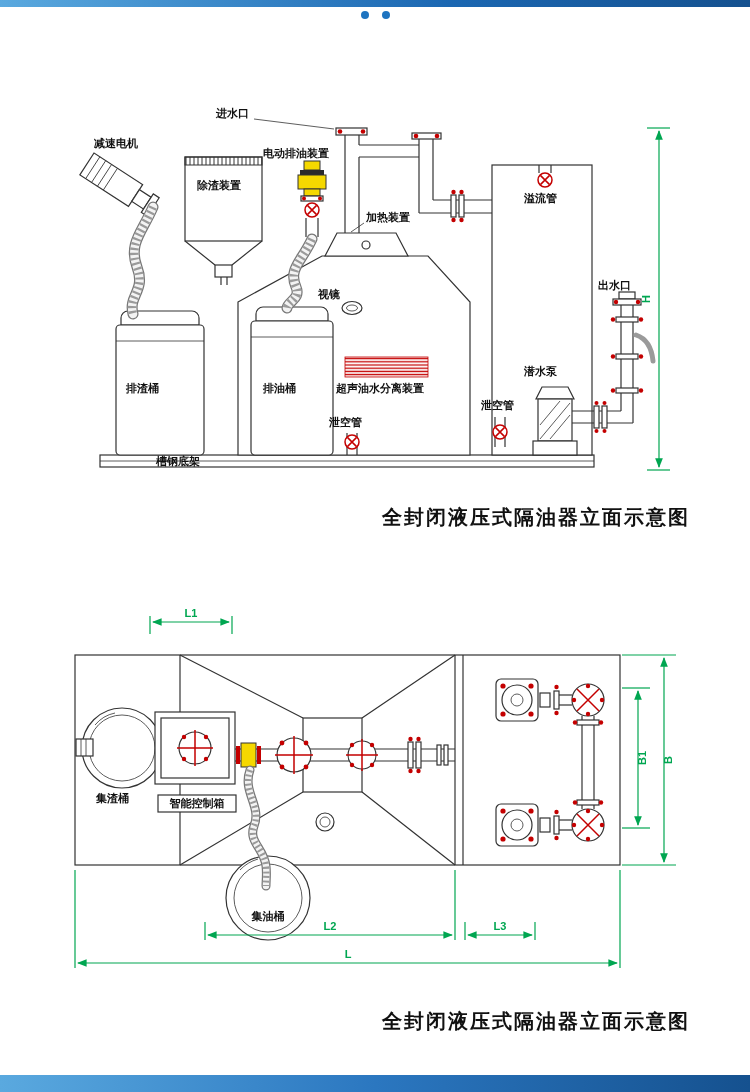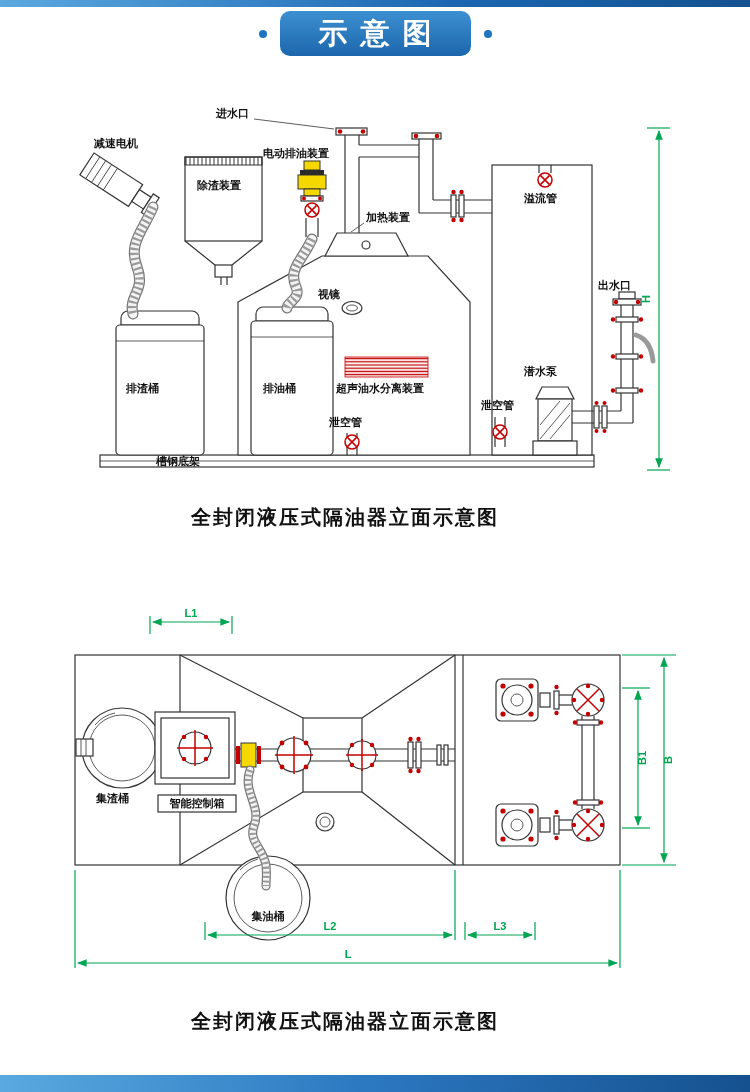--- a/index.html
+++ b/index.html
@@ -4,21 +4,21 @@
 <style>
   html,body{margin:0;padding:0;background:#fff;}
   body{width:750px;height:1092px;position:relative;font-family:"Liberation Sans","DejaVu Sans",sans-serif;overflow:hidden;}
   .top-bar{position:absolute;top:0;left:0;width:750px;height:7px;background:linear-gradient(90deg,#5aa9df 0%,#1b67b2 60%,#15518f 100%);}
   .title-row{position:absolute;top:11px;left:0;width:750px;display:flex;align-items:center;justify-content:center;gap:13px;}
   .dot{width:8px;height:8px;border-radius:50%;background:#1e74c0;}
   .title-box{height:45px;padding:0 26px;border-radius:10px;background:linear-gradient(180deg,#3c90d1 0%,#1d66ad 100%);color:#fff;font-size:29px;font-weight:bold;letter-spacing:13px;text-indent:13px;display:flex;align-items:center;justify-content:center;}
   svg.diagram{position:absolute;left:0;}
   #elev{top:95px;}
   #plan{top:590px;}
-  .caption{position:absolute;left:0;width:690px;text-align:center;font-size:20px;font-weight:bold;color:#111;letter-spacing:2px;}
+  .caption{position:absolute;left:0;width:690px;text-align:right;font-size:20px;font-weight:bold;color:#111;letter-spacing:2px;}
   #cap1{top:504px;}
   #cap2{top:1008px;}
   .bottom-bar{position:absolute;top:1075px;left:0;width:750px;height:17px;background:linear-gradient(90deg,#5aa9df 0%,#2b77c0 50%,#15518f 100%);}
   svg text{font-family:"Liberation Sans","DejaVu Sans",sans-serif;font-weight:600;fill:#111;font-size:11px;}
   .ln{stroke:#333;stroke-width:1.2;fill:none;}
   .lnf{stroke:#333;stroke-width:1.2;fill:#fff;}
   .thin{stroke:#333;stroke-width:0.8;fill:none;}
   .rd{fill:#c40000;stroke:none;}
   .red{stroke:#c40000;stroke-width:1.5;fill:none;}
   .grn{stroke:#00a651;stroke-width:1.2;fill:none;}
@@ -31,21 +31,20 @@
   .p3{stroke:#9a9a9a;stroke-width:6.5;fill:none;stroke-dasharray:2 2.6;}
   .yel{fill:#f5d800;stroke:#333;stroke-width:1;}
 </style>
 </head>
 <body>
 
 <div class="top-bar"></div>
 
 <div class="title-row">
   <span class="dot"></span>
-  <div class="title-box">示意图</div>
   <span class="dot"></span>
 </div>
 
 <svg id="elev" class="diagram" width="750" height="410" viewBox="0 0 750 410">
   <defs>
     <marker id="ar" viewBox="0 0 10 10" refX="9" refY="5" markerWidth="8" markerHeight="8" orient="auto-start-reverse">
         <path d="M0,1 L10,5 L0,9 z" fill="#00a651"></path>
       </marker>
     <pattern id="redstripe" width="6" height="3.2" patternUnits="userSpaceOnUse">
         <rect width="6" height="3.2" fill="#fff"></rect>

